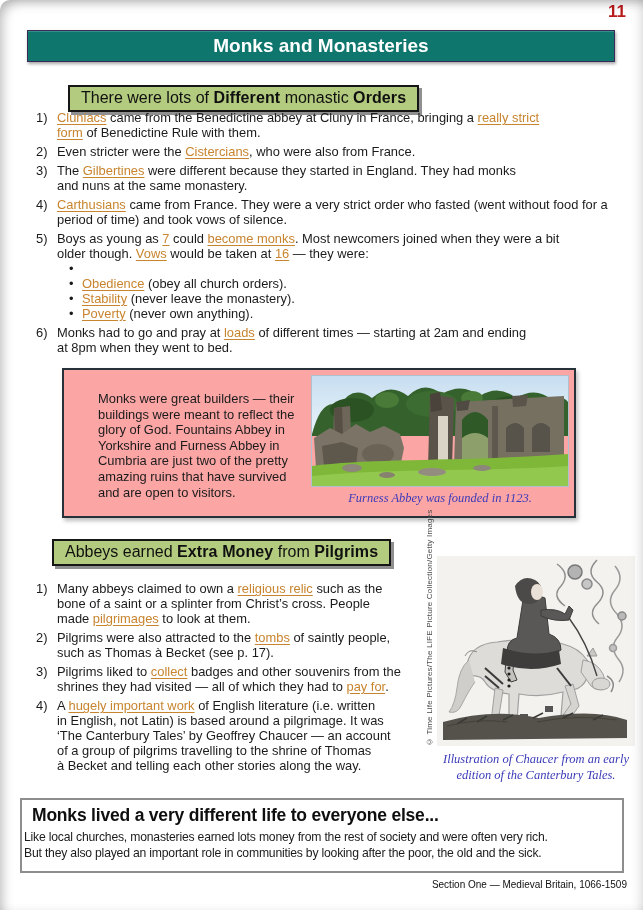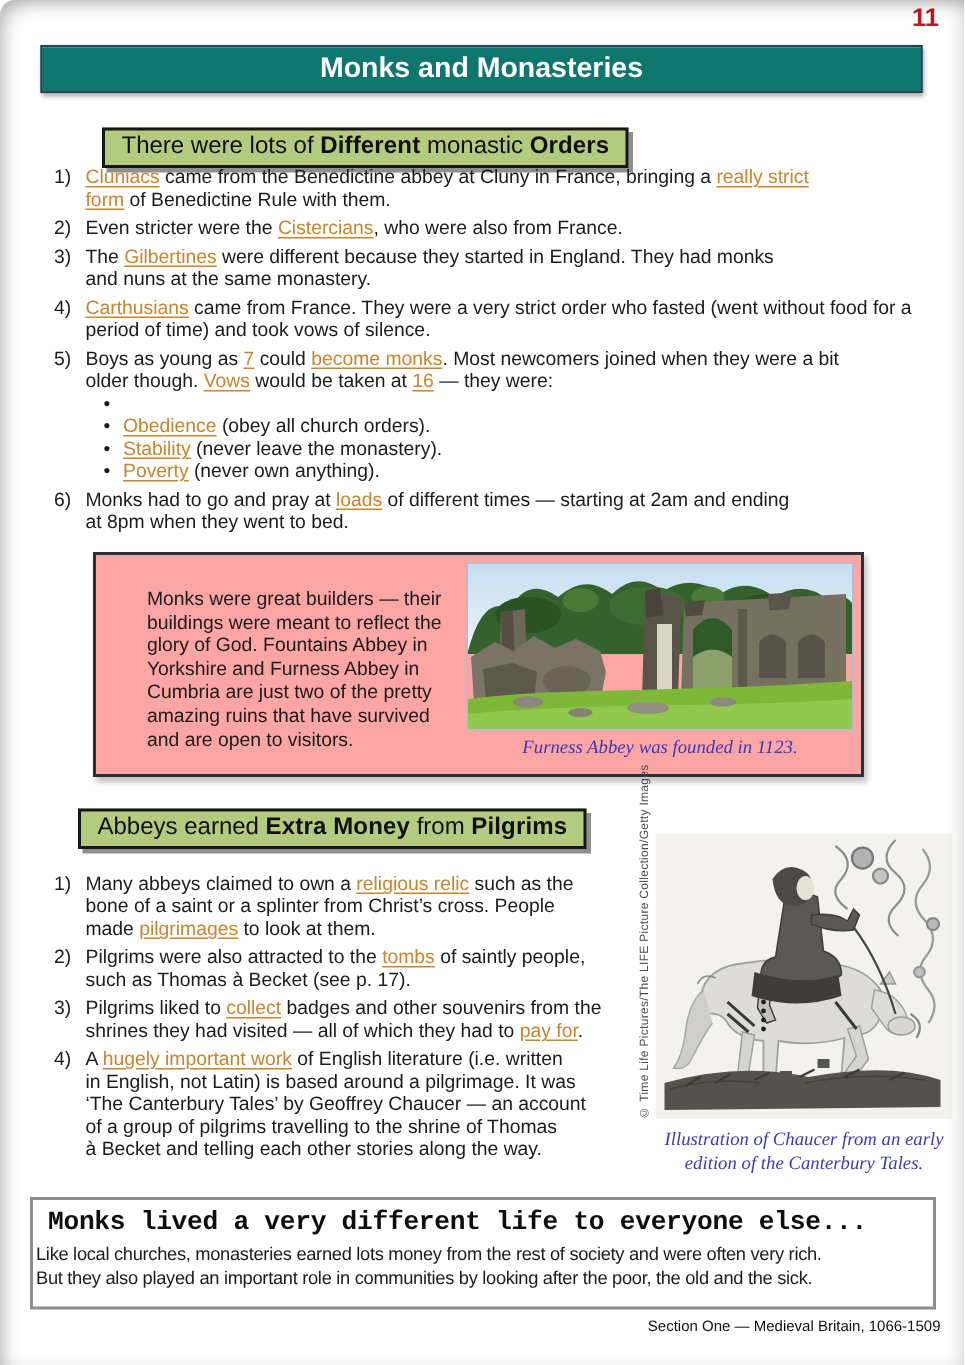--- a/index.html
+++ b/index.html
@@ -50,21 +50,21 @@
   .chaucer-fig svg{display:block;}
   .credit{
     position:absolute;left:-12px;top:0;height:190px;font-size:8px;color:#4a4a4a;
     writing-mode:vertical-rl;transform:rotate(180deg);white-space:nowrap;letter-spacing:.2px;
   }
   .chaucer-caption{margin-top:5px;width:198px;text-align:center;font-size:12.5px;line-height:1.3;}
   .summary-box{
     position:absolute;left:20px;top:798px;width:604px;height:75px;box-sizing:border-box;
     background:#fff;border:2px solid #8d8d8d;
   }
-  .summary-title{margin:5px 0 3px 10px;font-size:17.5px;font-weight:700;letter-spacing:-.2px;color:#0e0e0e;font-family:Liberation Mono, monospace;}
+  .summary-title{margin:5px 0 3px 10px;font-size:17.5px;font-weight:700;letter-spacing:-.2px;color:#0e0e0e;}
   .summary-line{margin-left:2px;font-size:12.2px;line-height:16px;white-space:nowrap;letter-spacing:-.2px;overflow:hidden;}
   .footer{position:absolute;top:879px;right:16px;font-size:10px;color:#101010;}
 </style>
 </head>
 <body>
 
 <div class="page">
 
   <div class="page-number">11</div>
 

